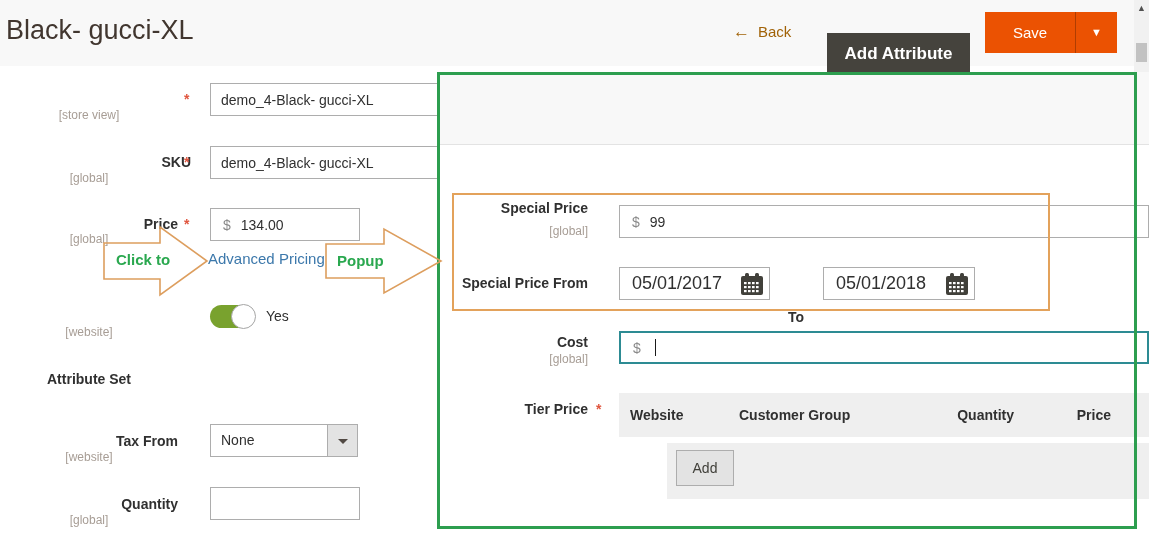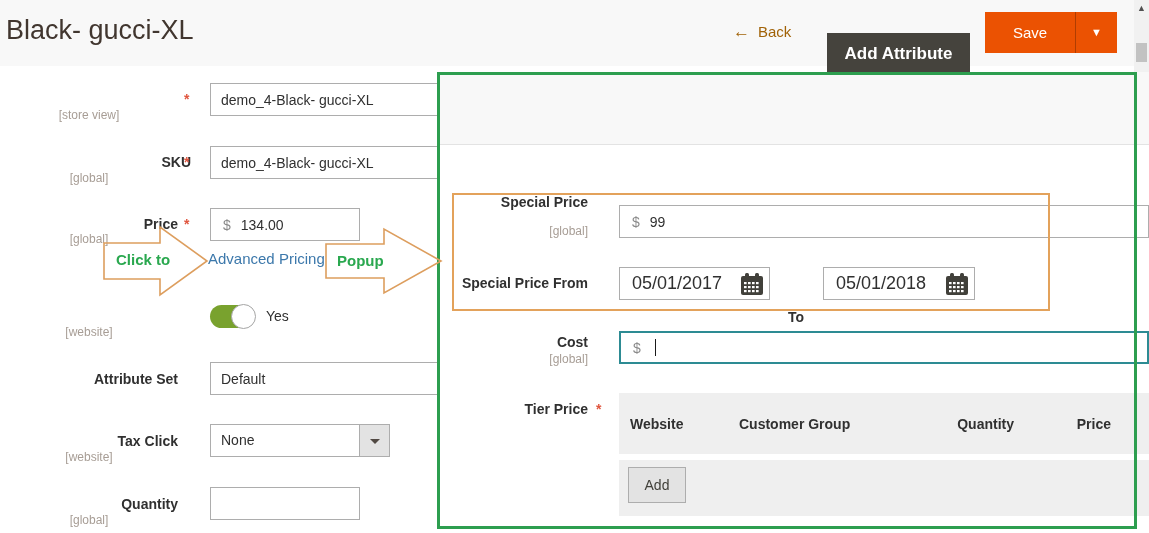--- a/index.html
+++ b/index.html
@@ -31,46 +31,46 @@
   .tinput { position:absolute; height:33px; border:1px solid #adadad; background:#fff; font-size:14px;
             color:#303030; padding:0 10px; font-family:"Liberation Sans", sans-serif; }
   .money-box { position:absolute; height:33px; border:1px solid #adadad; background:#fff; display:flex; align-items:center; }
   .money-box .cur { color:#8a8a8a; font-size:14px; padding:0 10px 0 12px; }
   .money-box input { border:none; outline:none; flex:1; font-size:14px; color:#303030; min-width:0;
                      font-family:"Liberation Sans", sans-serif; background:transparent; }
   .adv-link { position:absolute; left:208px; top:250px; font-size:15px; color:#3c78ab; cursor:pointer; }
   .toggle { position:absolute; left:210px; top:305px; width:45px; height:23px; background:#79a22e; border-radius:12px; cursor:pointer; }
   .knob { position:absolute; right:-1px; top:-1px; width:25px; height:25px; background:#fff; border:1px solid #a5a5a5; border-radius:50%; }
   .toggle-txt { position:absolute; left:266px; top:308px; font-size:14px; color:#303030; }
-  .select-box { position:absolute; left:210px; top:424px; width:180px; height:33px; border:1px solid #adadad; background:#fff; cursor:pointer;padding-left:41px; }
+  .select-box { position:absolute; left:210px; top:424px; width:148px; height:33px; border:1px solid #adadad; background:#fff; cursor:pointer;padding-left:41px; }
   .select-box .sel-val { position:absolute; left:10px; top:7px; font-size:14px; color:#303030; }
   .select-box .sel-btn { position:absolute; right:0; top:0; width:30px; height:31px; background:#e3e3e3; border-left:1px solid #adadad; }
   .caret-down { position:absolute; left:10px; top:14px; width:0; height:0; border-left:5px solid transparent;
                 border-right:5px solid transparent; border-top:5px solid #514943; }
 
   
   .popup { position:absolute; left:438px; top:72px; width:711px; height:461px; background:#fff; }
   .popup-top { position:absolute; left:0; top:0; width:711px; height:73px; background:#f8f8f8; border-bottom:1px solid #e3e3e3; }
   .plbl { position:absolute; text-align:right; font-size:14px; font-weight:700; color:#303030; width:150px; left:0; }
   .pscope { position:absolute; text-align:right; font-size:12px; color:#a79d95; width:150px; left:0; }
   .date-box { position:absolute; height:33px; border:1px solid #adadad; background:#fff; display:flex; align-items:center; cursor:pointer; }
   .date-box .date-val { font-size:18px; color:#303030; padding-left:12px; flex:1; }
   .cal-icon { width:24px; height:24px; margin-right:5px; flex:0 0 auto; }
   .to-lbl { position:absolute; font-size:14px; font-weight:700; color:#303030;margin-top:33px; }
   .cost-box { border:2px solid #2d8b93; }
   .cursor-bar { width:1px; height:17px; background:#1a1a1a; margin-left:4px; }
 
   .tier-table { position:absolute; left:181px; top:321px; width:530px; }
-  .tier-head { display:flex; height:61px; background:#efefef; align-items:center; font-size:14px; font-weight:700; color:#303030; }
+  .tier-head { display:flex; height:44px; background:#efefef; align-items:center; font-size:14px; font-weight:700; color:#303030; }
   .th-website { width:120px; padding-left:11px; }
   .th-group { width:160px; }
   .th-qty { width:115px; text-align:right; }
   .th-price { width:97px; text-align:right; }
   .tier-gap { height:6px; background:#fff; }
-  .tier-body { height:56px; background:#efefef; position:relative; }
+  .tier-body { height:56px; background:#efefef; position:relative;margin-left:48px; }
   .add-btn { position:absolute; left:9px; top:7px; width:58px; height:36px; background:#e3e3e3; border:1px solid #adadad;
              font-size:14px; color:#41403a; text-align:center; line-height:34px; cursor:pointer; }
 
   
   .green-rect { position:absolute; left:437px; top:72px; width:700px; height:457px; border:3px solid #2d9e4f; pointer-events:none; z-index:30; }
   .orange-rect { position:absolute; left:452px; top:193px; width:598px; height:118px; border:2px solid #e3a25b; pointer-events:none; z-index:31; }
   .arrows-svg { position:absolute; left:0; top:0; width:1149px; height:533px; pointer-events:none; z-index:32; }
   .ann-txt { position:absolute; font-size:15px; font-weight:700; color:#2aa84f; z-index:33; }
 </style>
 </head>
@@ -111,40 +111,39 @@
     <input value="134.00" style="">
   </div>
   <div class="adv-link">Advanced Pricing</div>
 
   <div class="scope" style="top:325px;">[website]</div>
   <div class="toggle">
     <div class="knob"></div>
   </div>
   <div class="toggle-txt">Yes</div>
 
-  <div class="lbl" style="top:371px;">Attribute Set</div>
-  <input class="tinput" style="left: 210px; top: 362px; width: 255px;" value="Default">
-
-  <div class="lbl" style="top:433px;">Tax Click</div>
+  <div class="lbl" style="top:371px;text-align:center;">Attribute Set</div>
+
+  <div class="lbl" style="top:433px;">Tax From</div>
   <div class="scope" style="top:450px;">[website]</div>
   <div class="select-box">
     <span class="sel-val">None</span>
     <span class="sel-btn">
       <span class="caret-down"></span>
     </span>
   </div>
 
   <div class="lbl" style="top:496px;">Quantity</div>
   <div class="scope" style="top:513px;">[global]</div>
   <input class="tinput" style="left: 210px; top: 487px; width: 150px;" value="">
 
   <div class="popup">
     <div class="popup-top"></div>
 
-    <div class="plbl" style="top:122px;padding-left:30px;">Special Price</div>
+    <div class="plbl" style="top:128px;padding-left:30px;">Special Price</div>
     <div class="pscope" style="top:152px;">[global]</div>
     <div class="money-box" style="left:181px; top:133px; width:530px;">
       <span class="cur">$</span>
       <input value="99" style="">
     </div>
 
     <div class="plbl" style="top:203px;">Special Price From</div>
     <div class="date-box" style="left:181px; top:195px; width:151px;">
       <span class="date-val">05/01/2017</span>
       <svg class="cal-icon" viewBox="0 0 24 24">

